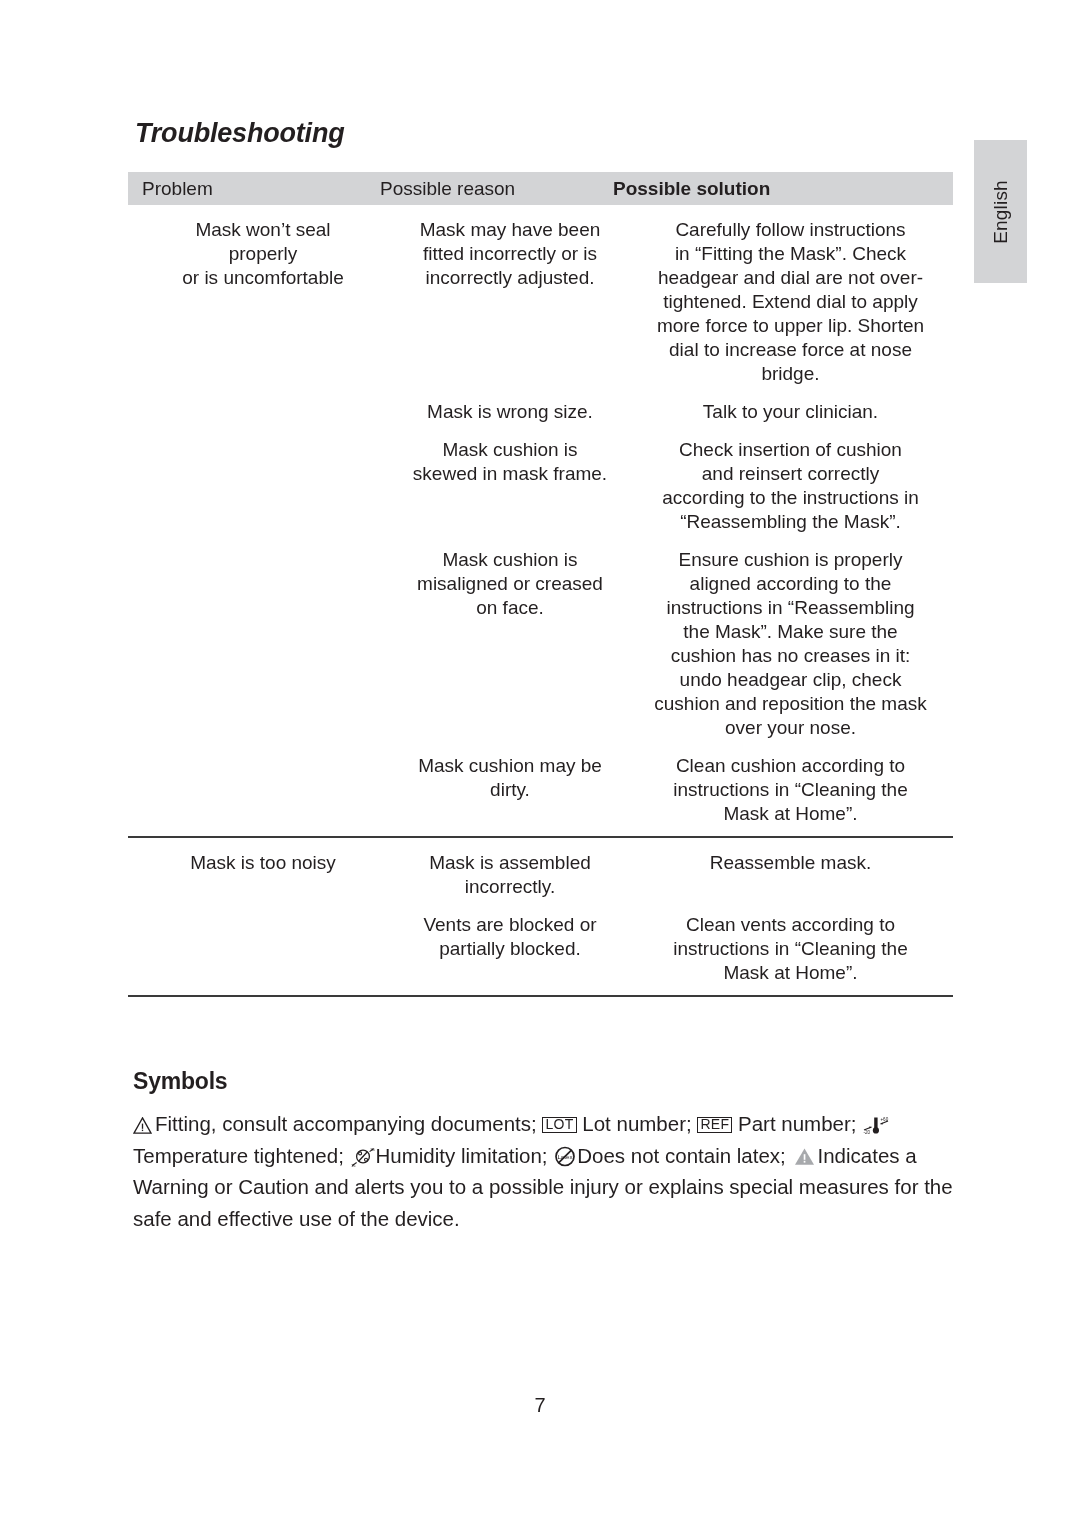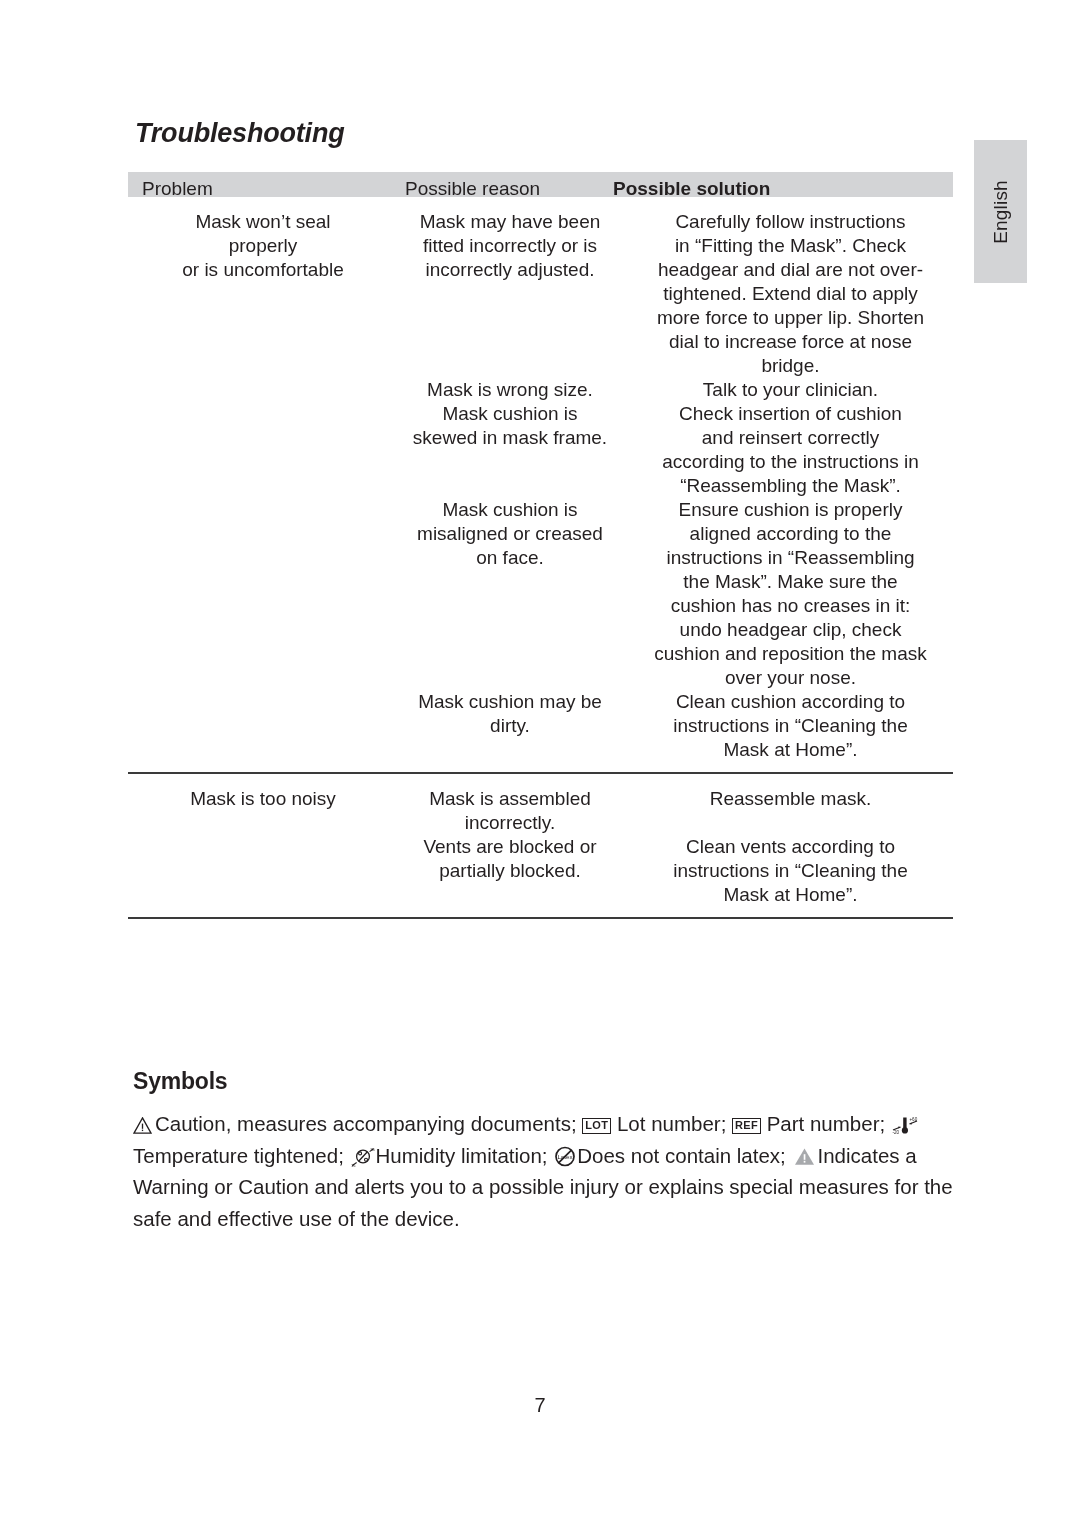--- a/index.html
+++ b/index.html
@@ -63,31 +63,31 @@
 
   
   .table {
     position: absolute;
     left: 128px;
     top: 172px;
     width: 825px;
   }
   .thead {
     background: #d3d4d6;
-    height: 25px;
+    height: 33px;
     position: relative;
   }
   .thead .cell {
     position: absolute;
     top: 6px;
     font-size: 19px;
     color: #231f20;
   }
   .c1 { left: 14px; }
-  .c2 { left: 277px; text-align: right; }
+  .c2 { left: 252px; text-align: right; }
   .c3 { left: 485px; font-weight: bold; }
 
   .tbody { position: relative; }
 
   .group {
     position: relative;
   }
   .group + .group {
     border-top: 2.5px solid #3a3a3a;
   }
@@ -107,21 +107,21 @@
     color: #231f20;
     box-sizing: border-box;
     padding-right: 8px;
     white-space: pre-line;
   }
   .col-problem { width: 264px; padding-left: 14px; }
   .col-reason  { width: 244px; }
   .col-solution{ width: 317px; }
 
   .group-inner { padding-top: 13px; padding-bottom: 10px; text-align: center; }
-  .subrow + .subrow { }
+  .subrow + .subrow { margin-top: 14px; }
 
   
   .symbols-para {
     position: absolute;
     left: 133px;
     top: 1108px;
     width: 820px;
     font-size: 20.5px;
     line-height: 31.5px;
     color: #231f20;
@@ -136,23 +136,23 @@
     width: 19px; height: 17px;
     position: relative;
     vertical-align: -3px;
     margin-right: 3px;
   }
   .sym-caution svg { display: block; }
 
   .sym-box {
     border: 1.6px solid #231f20;
     padding: 0 2px;
-    font-size: 11px;
+    font-size: 14px;
     line-height: 13px;
-    font-weight: bold;
+    font-weight: normal;
     letter-spacing: 0.3px;
     vertical-align: 2px;
     display: inline-block;
     height: 14px;
   }
 
   .sym-temp {
     width: 26px; height: 20px;
     vertical-align: -4px;
     margin: 0 1px;
@@ -284,21 +284,21 @@
       <div class="table-end"></div>
     </div>
   </div>
 
   <div class="h-symbols">Symbols</div>
 
   <div class="symbols-para"><span class="sym sym-caution"><svg viewBox="0 0 20 18" width="19" height="17">
           <polygon points="10,1 19,17 1,17" fill="none" stroke="#231f20" stroke-width="1.4" stroke-linejoin="miter"></polygon>
           <rect x="9.3" y="7" width="1.4" height="5.5" fill="#231f20"></rect>
           <rect x="9.3" y="13.4" width="1.4" height="1.5" fill="#231f20"></rect>
-        </svg></span><span>Caution, measures accompanying documents;</span> <span class="sym-box">LOT</span> <span>Lot number;</span> <span class="sym-box">REF</span> <span>Part number;</span> <span class="sym sym-temp"><svg viewBox="0 0 26 20" width="26" height="20">
+        </svg></span><span>Fitting, consult accompanying documents;</span> <span class="sym-box">LOT</span> <span>Lot number;</span> <span class="sym-box">REF</span> <span>Part number;</span> <span class="sym sym-temp"><svg viewBox="0 0 26 20" width="26" height="20">
           <rect x="11.2" y="2.5" width="3.4" height="11" fill="#231f20"></rect>
           <circle cx="12.9" cy="15.4" r="3.1" fill="#231f20"></circle>
           <path d="M1 15 L8.5 12" stroke="#231f20" stroke-width="1.3" fill="none"></path>
           <path d="M8.5 12 l-2.4 -0.6 l0.5 2.1 z" fill="#231f20"></path>
           <path d="M25 6 L17.5 9" stroke="#231f20" stroke-width="1.3" fill="none"></path>
           <path d="M17.5 9 l2.4 0.6 l-0.5 -2.1 z" fill="#231f20"></path>
           <text x="0.5" y="18.5" font-size="4.6" font-family="Liberation Sans, sans-serif" fill="#231f20">-20</text>
           <text x="17.4" y="5.6" font-size="4.6" font-family="Liberation Sans, sans-serif" fill="#231f20">+60</text>
         </svg></span><span>Temperature tightened;</span> <span class="sym sym-hum"><svg viewBox="0 0 24 20" width="24" height="20">
           <circle cx="12" cy="9.5" r="6.4" fill="none" stroke="#231f20" stroke-width="1.3"></circle>

